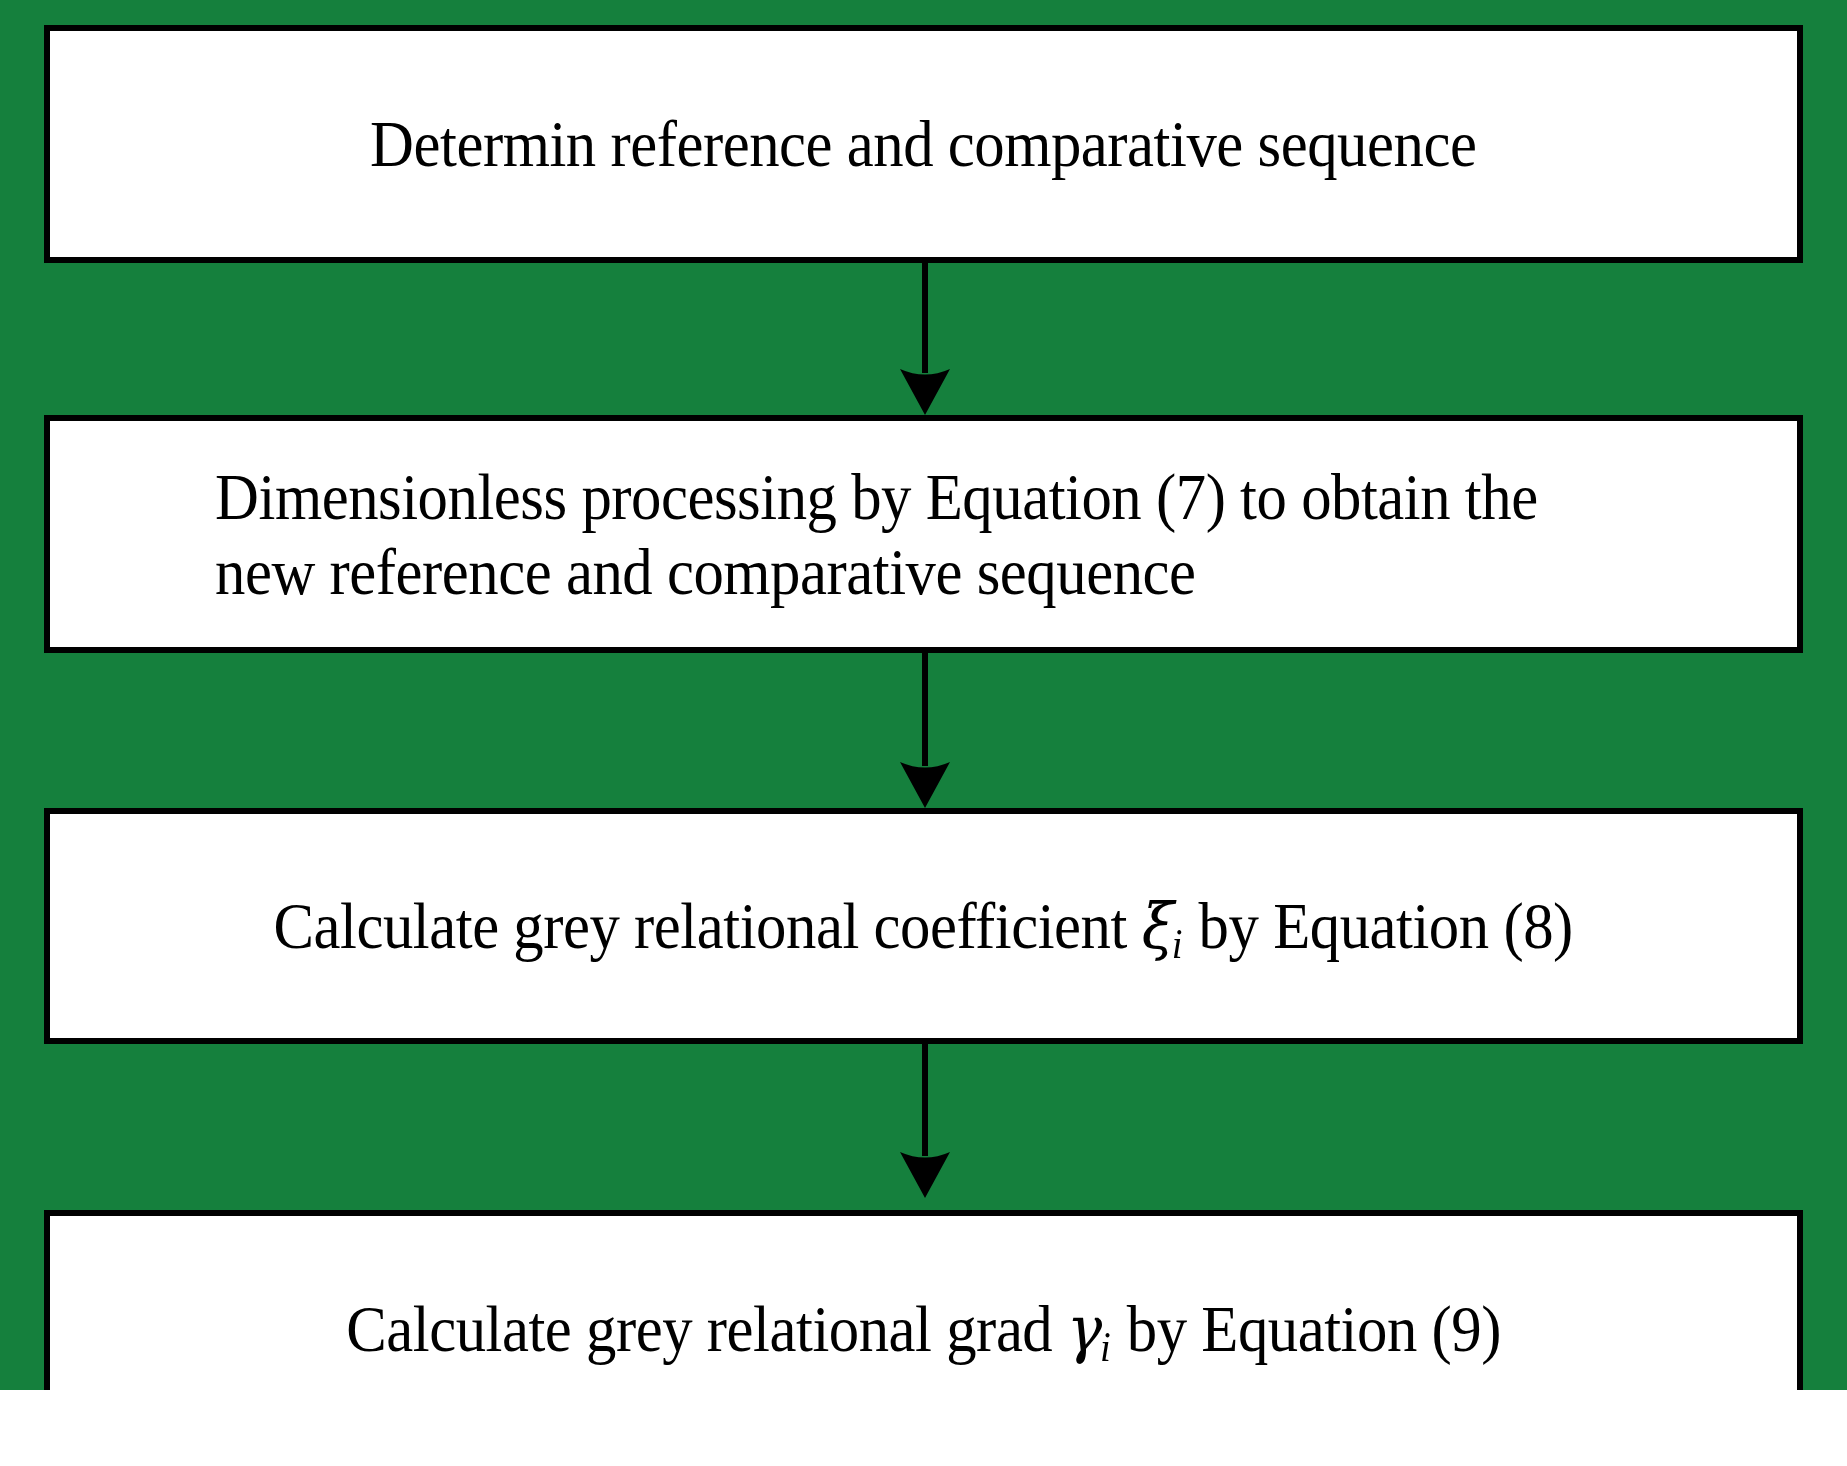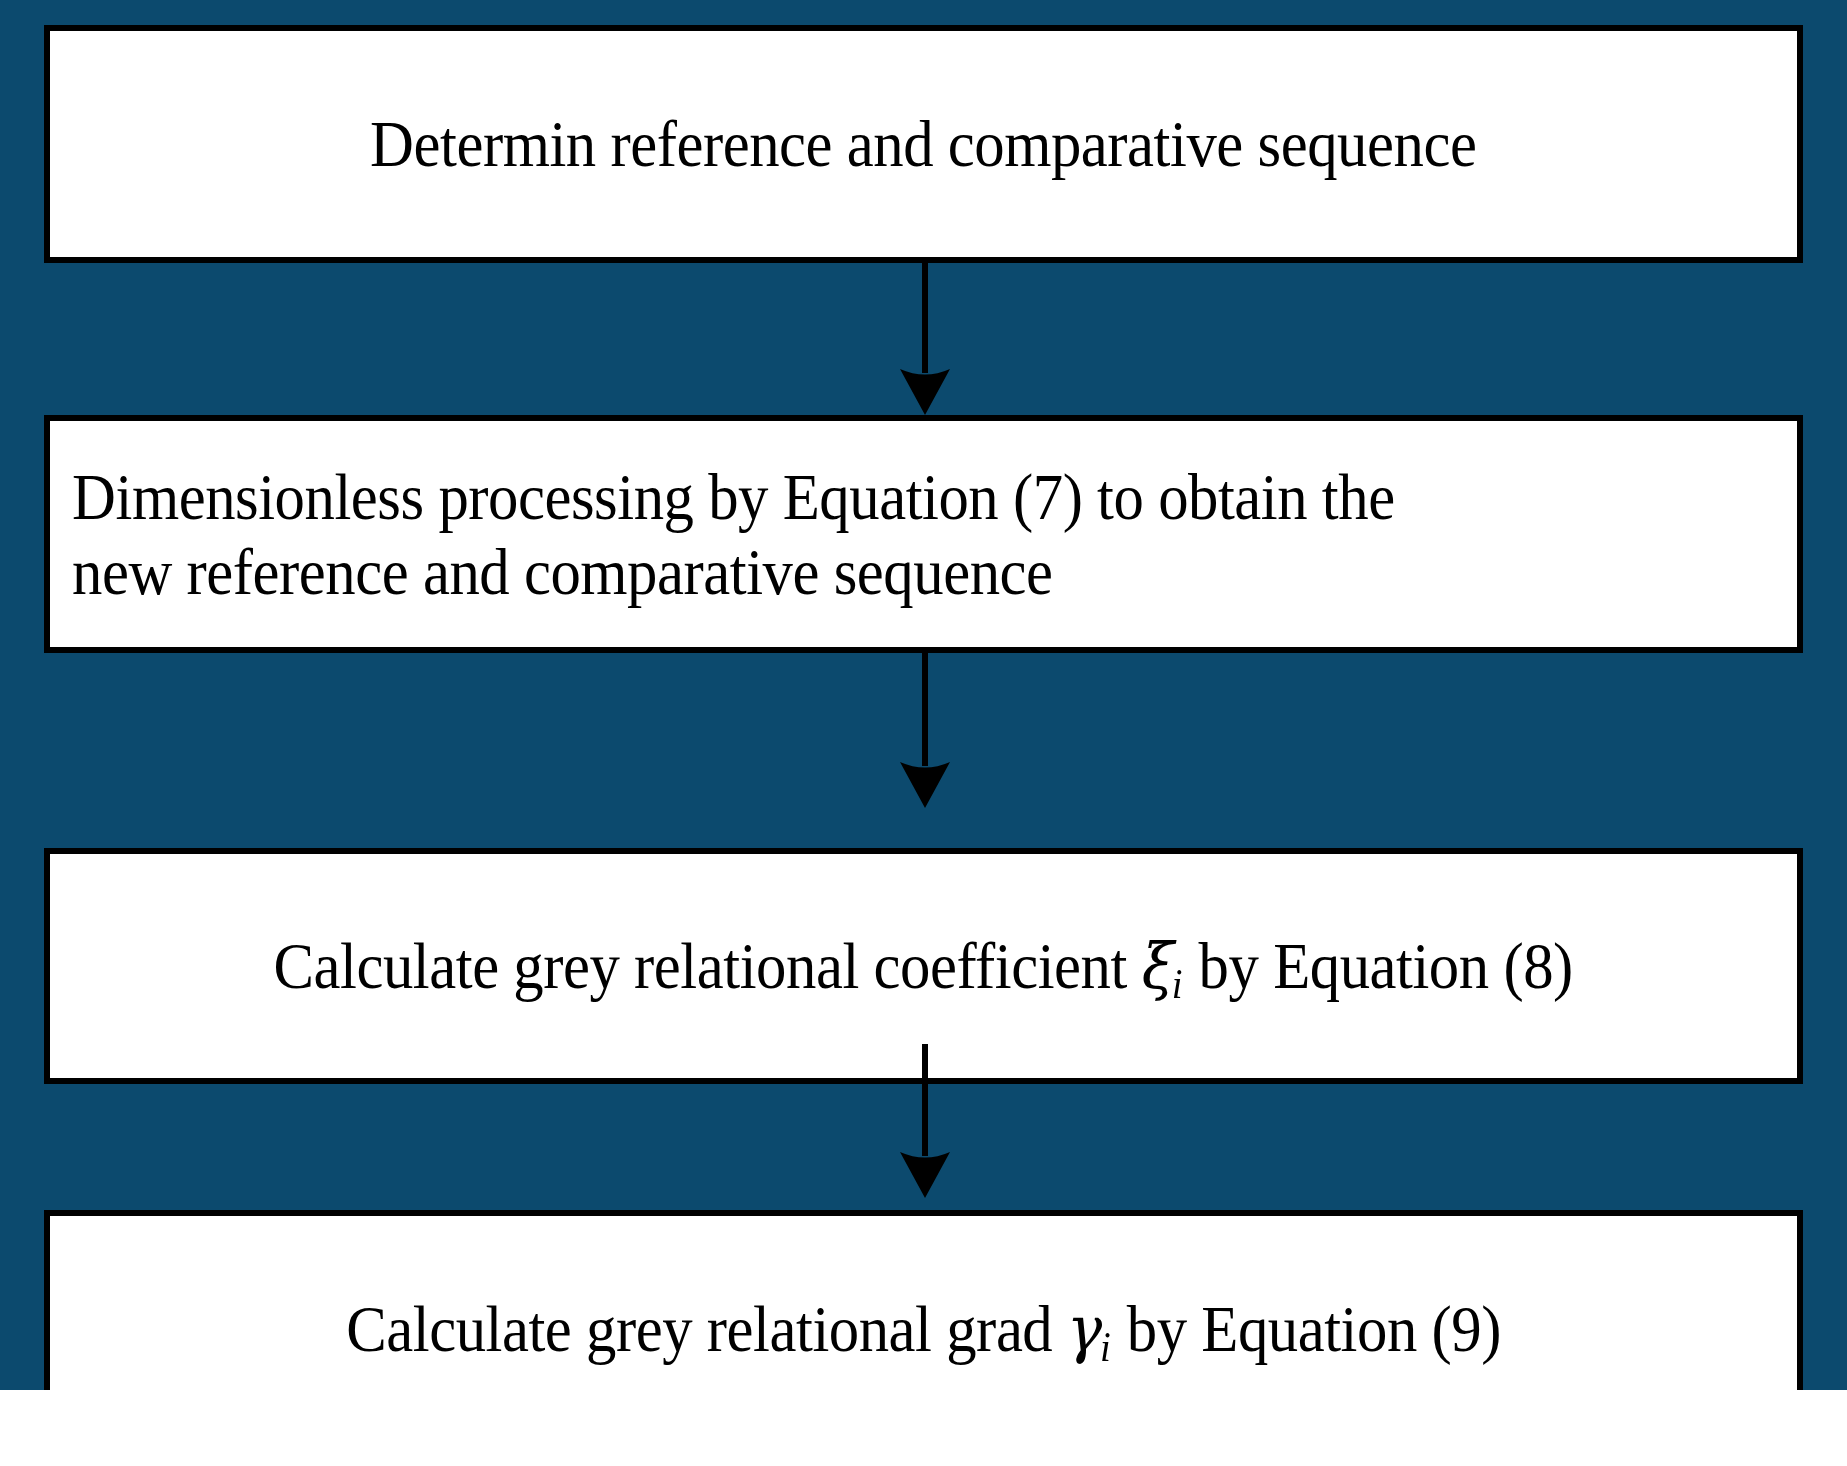--- a/index.html
+++ b/index.html
@@ -5,36 +5,36 @@
 <style>
   html, body {
     margin: 0;
     padding: 0;
     background: #ffffff;
   }
   #canvas {
     position: relative;
     width: 1847px;
     height: 1390px;
-    background: #0c4a6e;
+    background: #15803d;
     overflow: hidden;
     font-family: "Liberation Serif", "DejaVu Serif", serif;
   }
 
   
   .flow-box {
     position: absolute;
     box-sizing: border-box;
     background: #ffffff;
     border: 6px solid #000000;
     display: flex;
     align-items: center;
   }
   .flow-box.center { justify-content: center; }
-  .flow-box.left   { justify-content: flex-start; }
+  .flow-box.left   { justify-content: center; }
 
   .box-text {
     font-family: "Liberation Serif", "DejaVu Serif", serif;
     font-size: 66px;
     line-height: 1.14;
     color: #000000;
     white-space: pre-line;
     letter-spacing: -0.5px;
     transform: scaleX(0.92);
     transform-origin: center center;
@@ -55,21 +55,21 @@
     font-size: 42px;
     vertical-align: baseline;
     position: relative;
     top: 10px;
     left: -2px;
   }
 
   
   #box-1 { left: 44px;  top: 25px;   width: 1759px; height: 238px; }
   #box-2 { left: 44px;  top: 415px;  width: 1759px; height: 238px; }
-  #box-3 { left: 44px;  top: 848px;  width: 1759px; height: 236px; }
+  #box-3 { left: 44px;  top: 808px;  width: 1759px; height: 236px; }
   #box-4 { left: 44px;  top: 1198px; width: 1759px; height: 237px; margin-top: 12px; }
 
   
   .arrow {
     position: absolute;
     left: 900px;
     width: 50px;
   }
   .arrow .stem {
     position: absolute;

